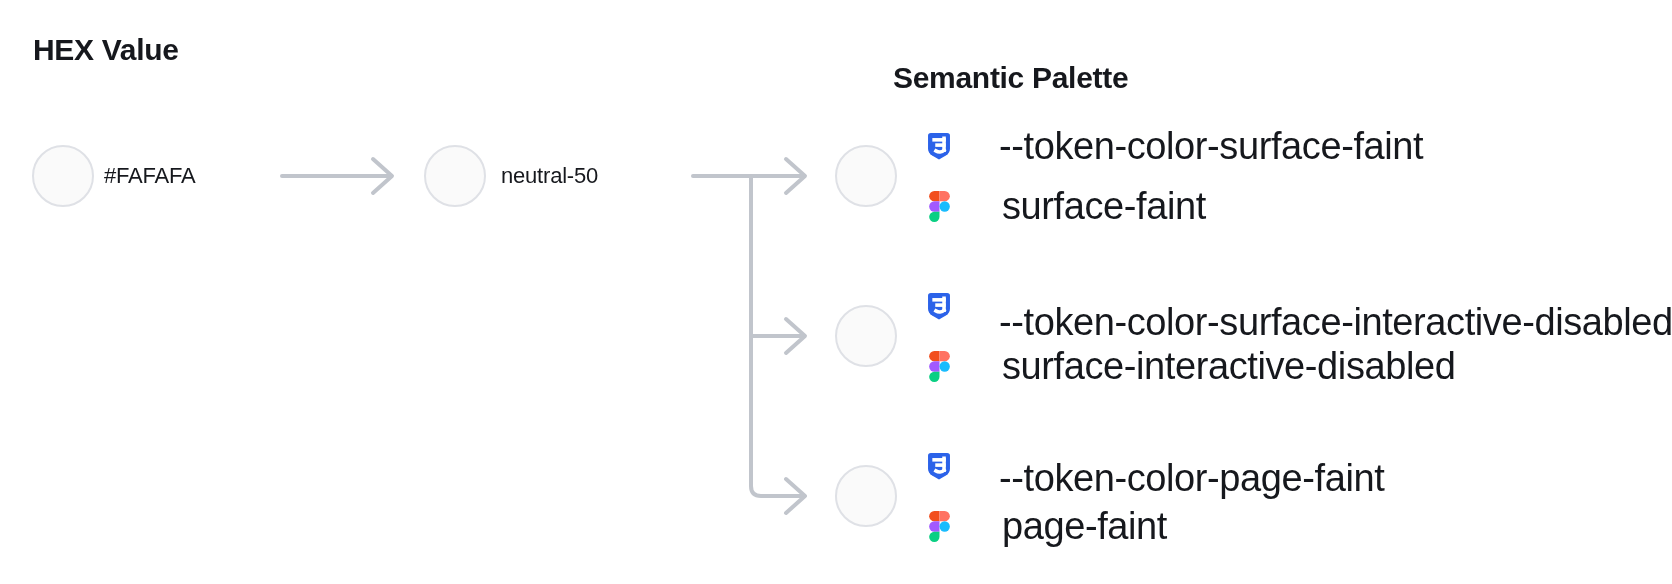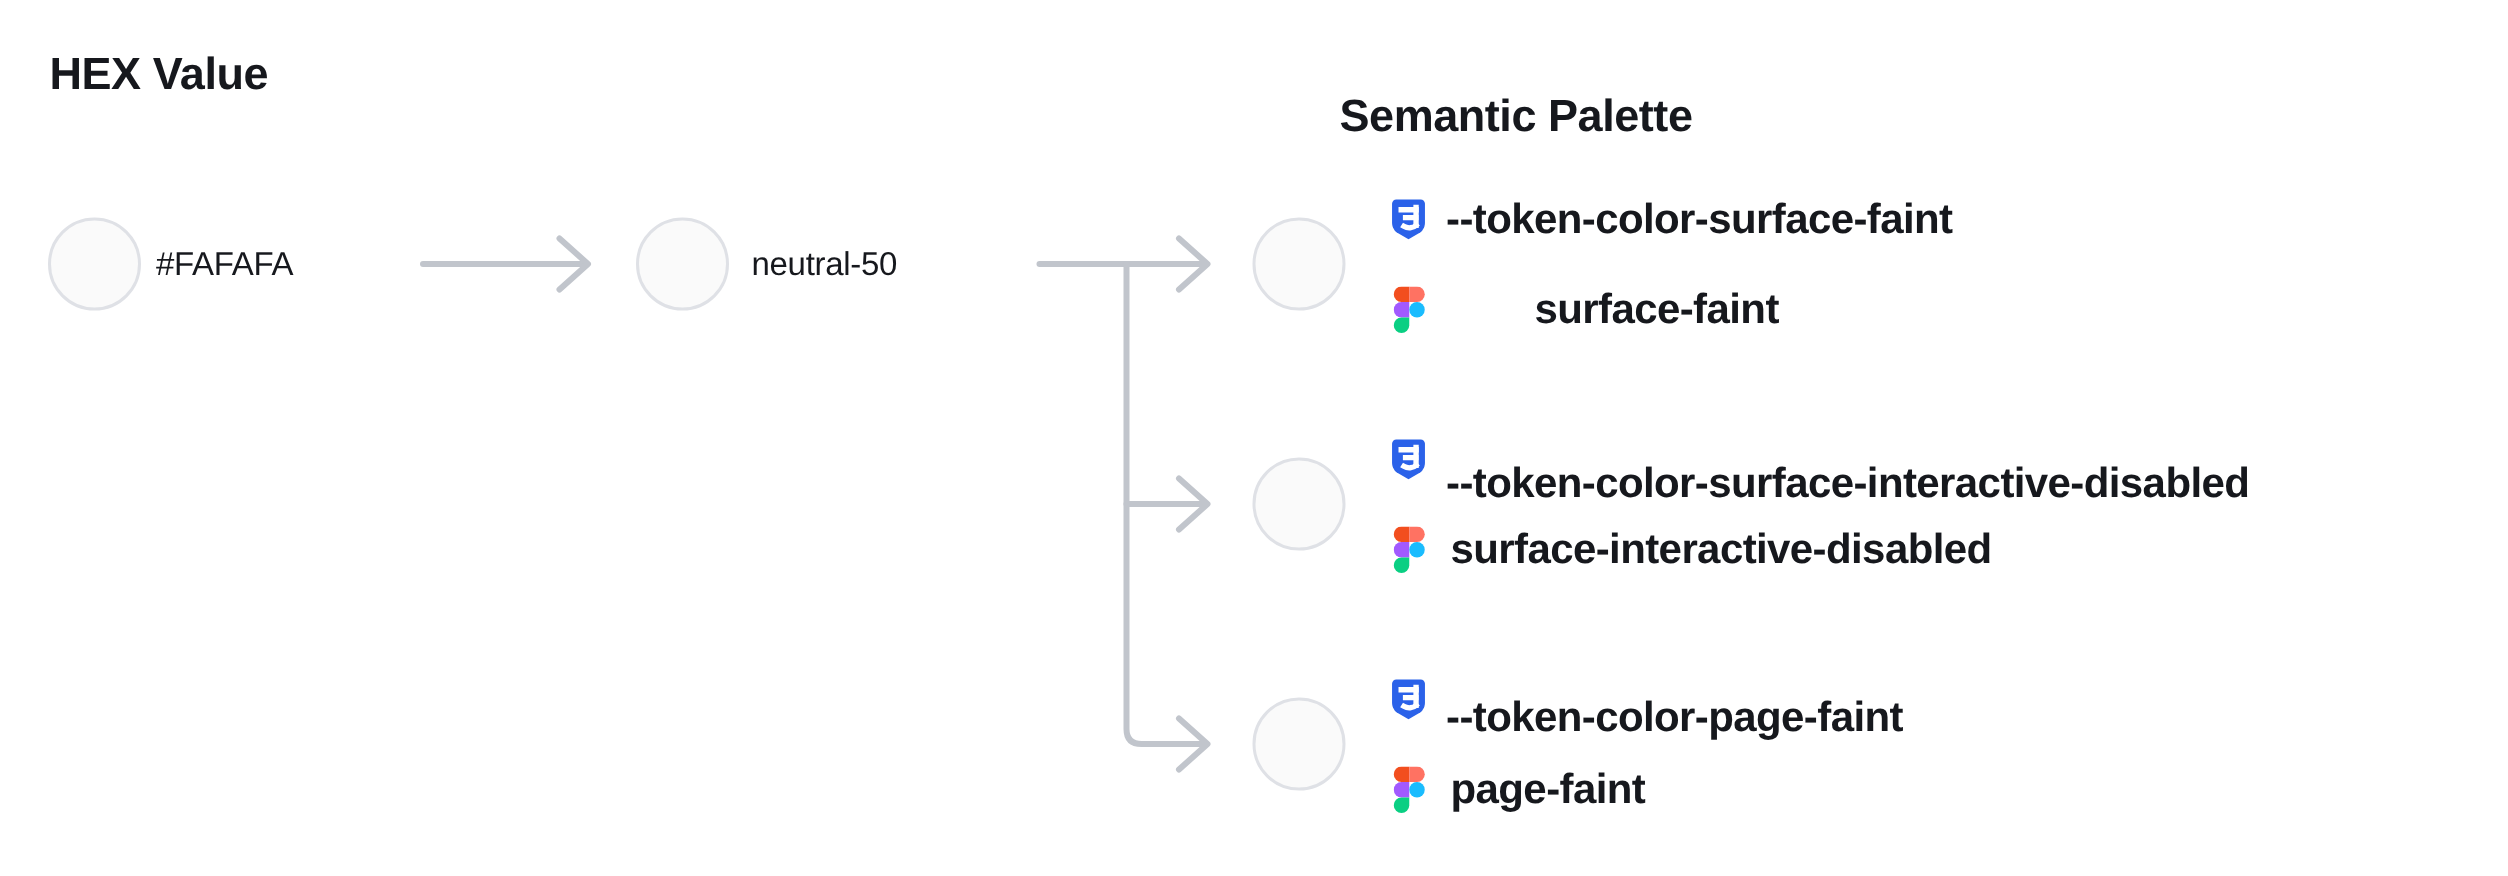--- a/index.html
+++ b/index.html
@@ -17,22 +17,22 @@
   .col-heading{position:absolute;top:33px;font-size:30px;line-height:34px;font-weight:700;
     letter-spacing:-0.3px;white-space:nowrap;}
   .h-hex{left:33px;} .h-core{left:427px;} .h-semantic{left:893px;margin-top:28px;}
 
   .swatch{position:absolute;width:62px;height:62px;border-radius:50%;
     background:var(--swatch-fill);border:2px solid var(--swatch-border);}
 
   .plain-label{position:absolute;font-size:22px;line-height:36px;font-weight:400;
     letter-spacing:-0.2px;white-space:nowrap;}
 
-  .token-text{position:absolute;font-size:28px;line-height:36px;font-weight:700;
-    letter-spacing:-0.4px;white-space:nowrap;}
+  .token-text{position:absolute;font-size:38px;line-height:36px;font-weight:400;
+    letter-spacing:-0.4px;white-space:nowrap;margin-left:35px;}
 
   .icon{position:absolute;display:block;}
 
   .connectors{position:absolute;left:0;top:0;pointer-events:none;}
   .connectors path{stroke:var(--line);stroke-width:4;fill:none;
     stroke-linecap:round;stroke-linejoin:round;}
 
   .css-shield-bg{fill:var(--css-blue);}
   .css-shield-glyph{stroke:var(--css-glyph);stroke-width:4.4;fill:none;stroke-linecap:square;}
   .fg-red{fill:var(--figma-red);} .fg-salmon{fill:var(--figma-salmon);}
@@ -80,21 +80,21 @@
       </g>
     </svg>
     <div class="token-text" style="left:964px;top:128px;">--token-color-surface-faint</div>
     <svg class="icon" style="left:929px;top:191px;" width="21" height="31" viewBox="0 0 24 36">
       <path class="fg-red" d="M12 0 H6 a6 6 0 0 0 0 12 h6 Z"></path>
       <path class="fg-salmon" d="M12 0 h6 a6 6 0 0 1 0 12 h-6 Z"></path>
       <path class="fg-purple" d="M12 12 H6 a6 6 0 0 0 0 12 h6 Z"></path>
       <circle class="fg-blue" cx="18" cy="18" r="6"></circle>
       <path class="fg-green" d="M12 24 H6 a6 6 0 1 0 6 6 Z"></path>
     </svg>
-    <div class="token-text" style="left:1023px;top:188px;">surface-faint</div>
+    <div class="token-text" style="left:967px;top:188px;">surface-faint</div>
   </div>
 
   <div>
     <div class="swatch" style="left:835px;top:305px;"></div>
     <svg class="icon" style="left:926px;top:291px;" width="26" height="30" viewBox="0 0 32 36">
       <path class="css-shield-bg" d="M6 2 h20 a3.5 3.5 0 0 1 3.5 3.5 V21 c0 3.6 -1.9 6.9 -5 8.7 L16 34.6 7.5 29.7 c-3.1 -1.8 -5 -5.1 -5 -8.7 V5.5 A3.5 3.5 0 0 1 6 2 Z"></path>
       <g class="css-shield-glyph">
         <path d="M10 10.4 H22.2"></path>
         <path d="M22.2 8.5 V23.2"></path>
         <path d="M13.6 16.9 H22"></path>

